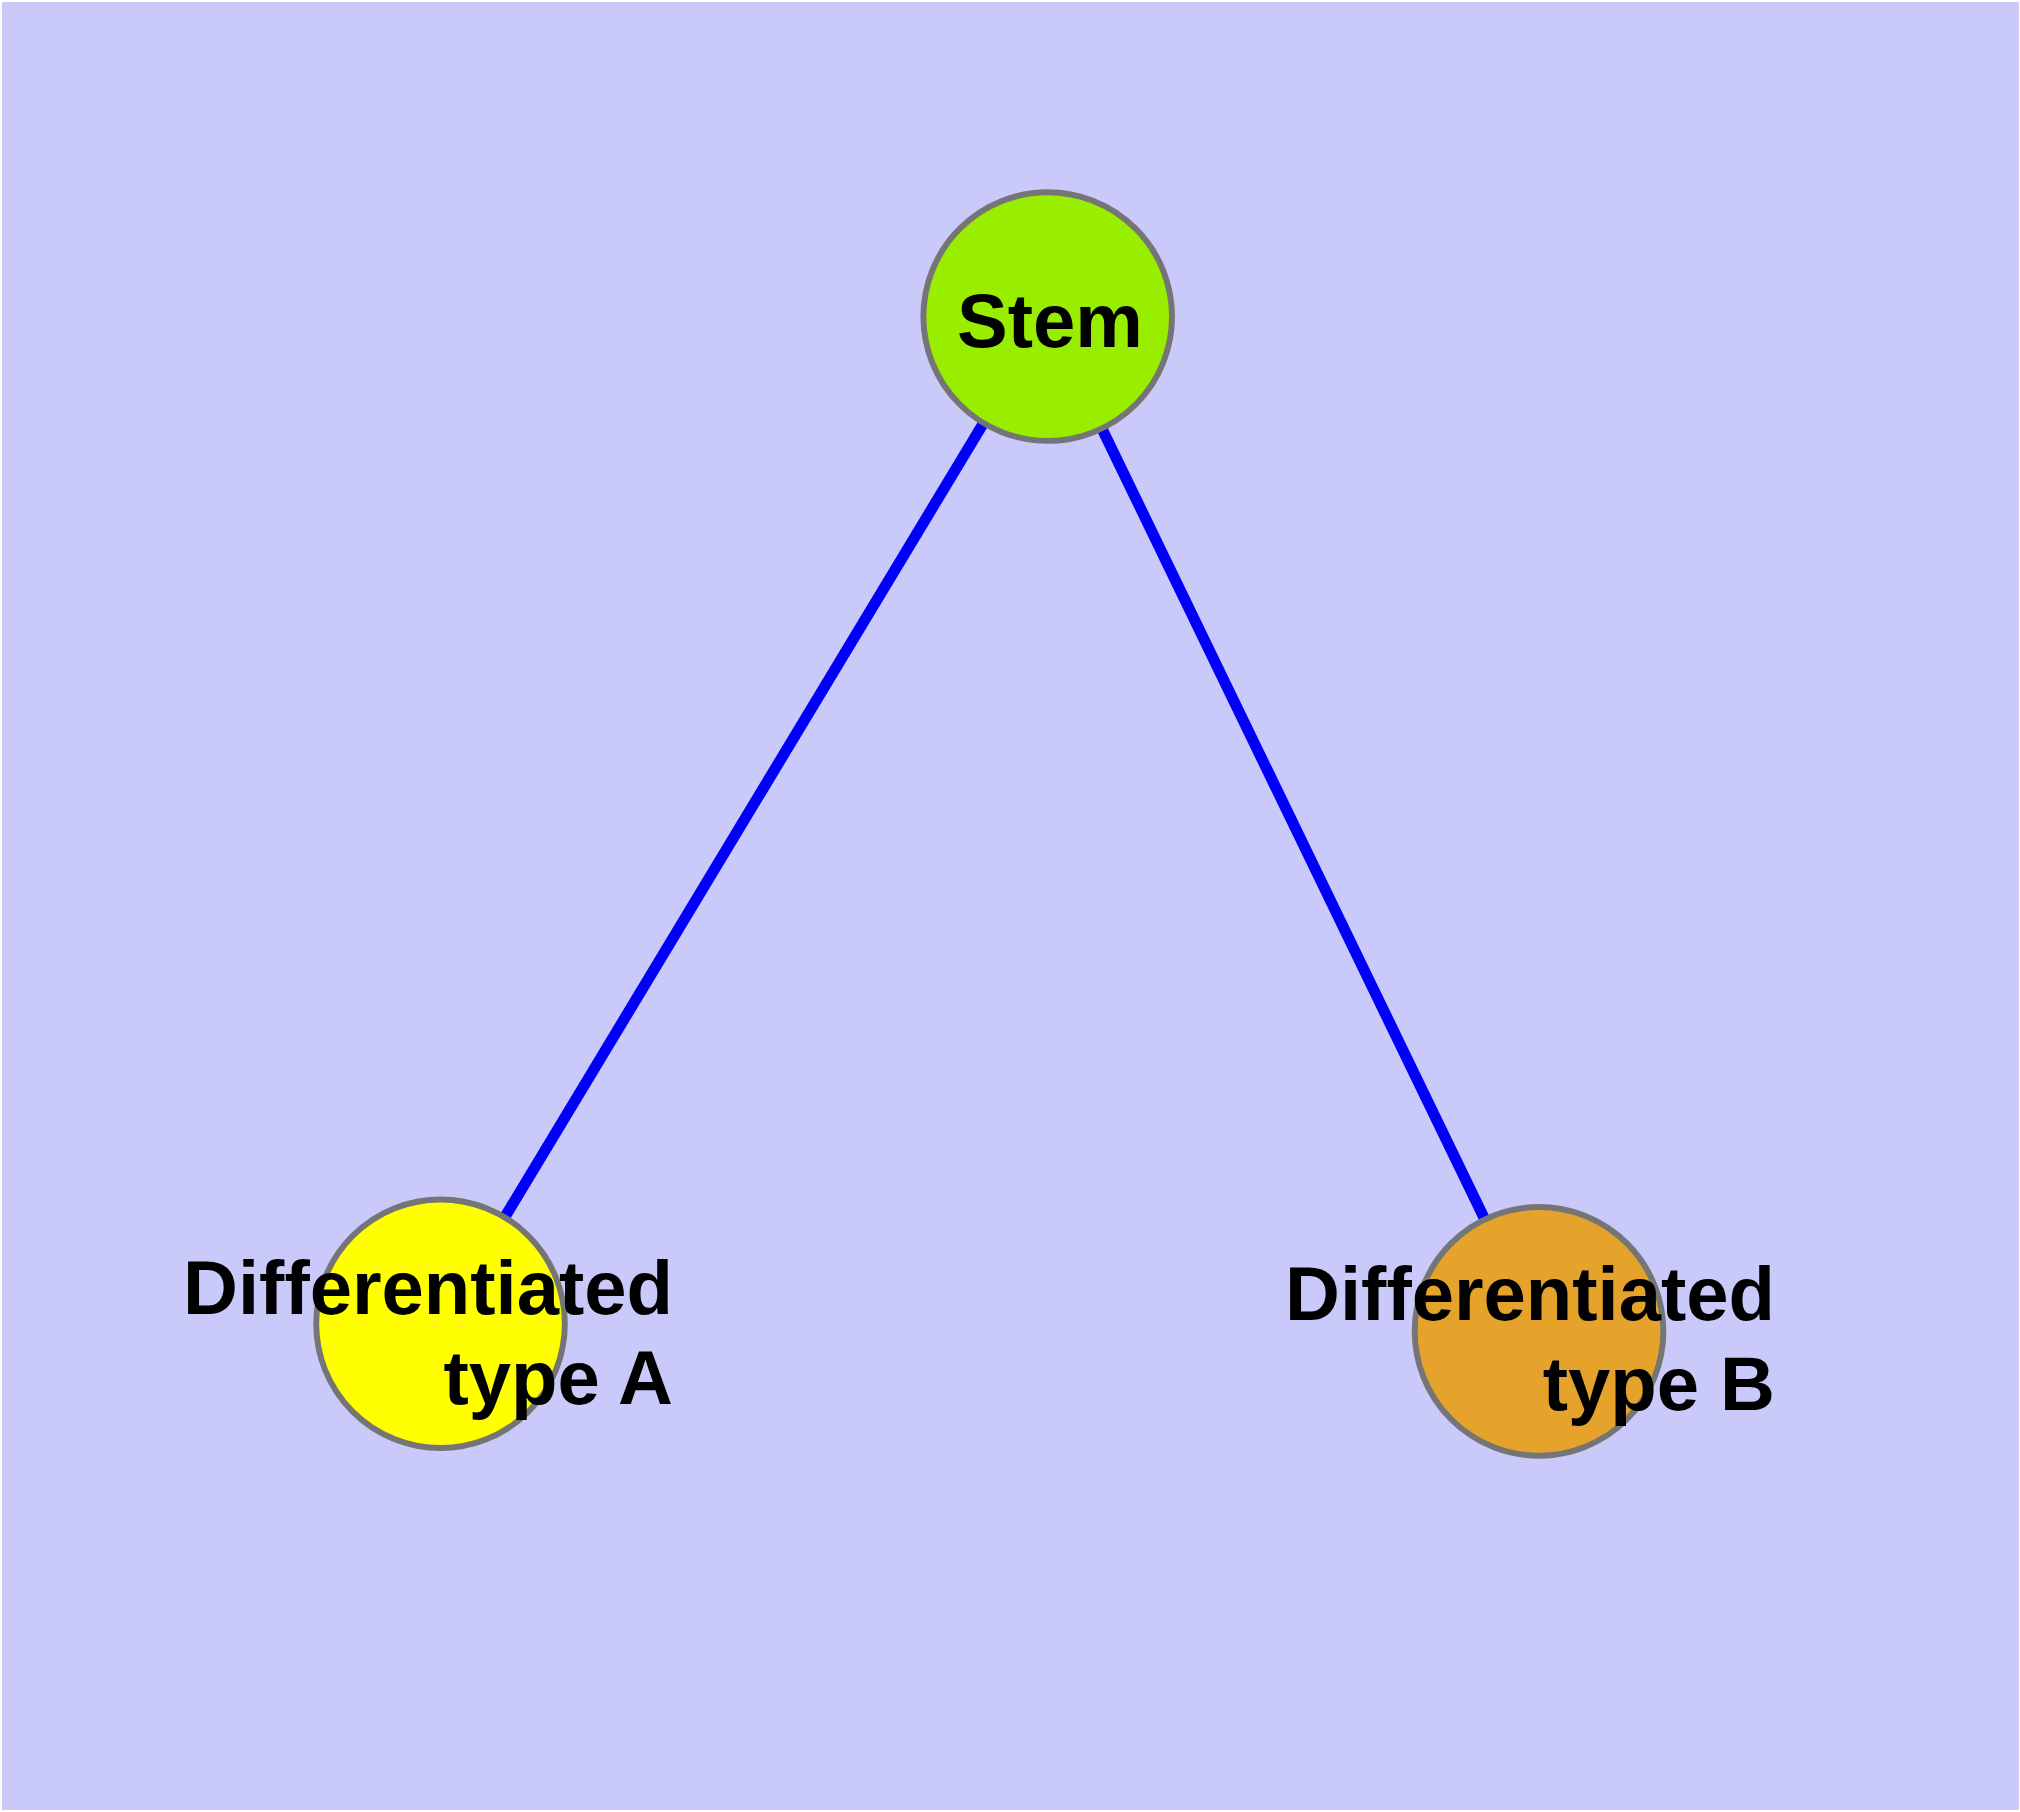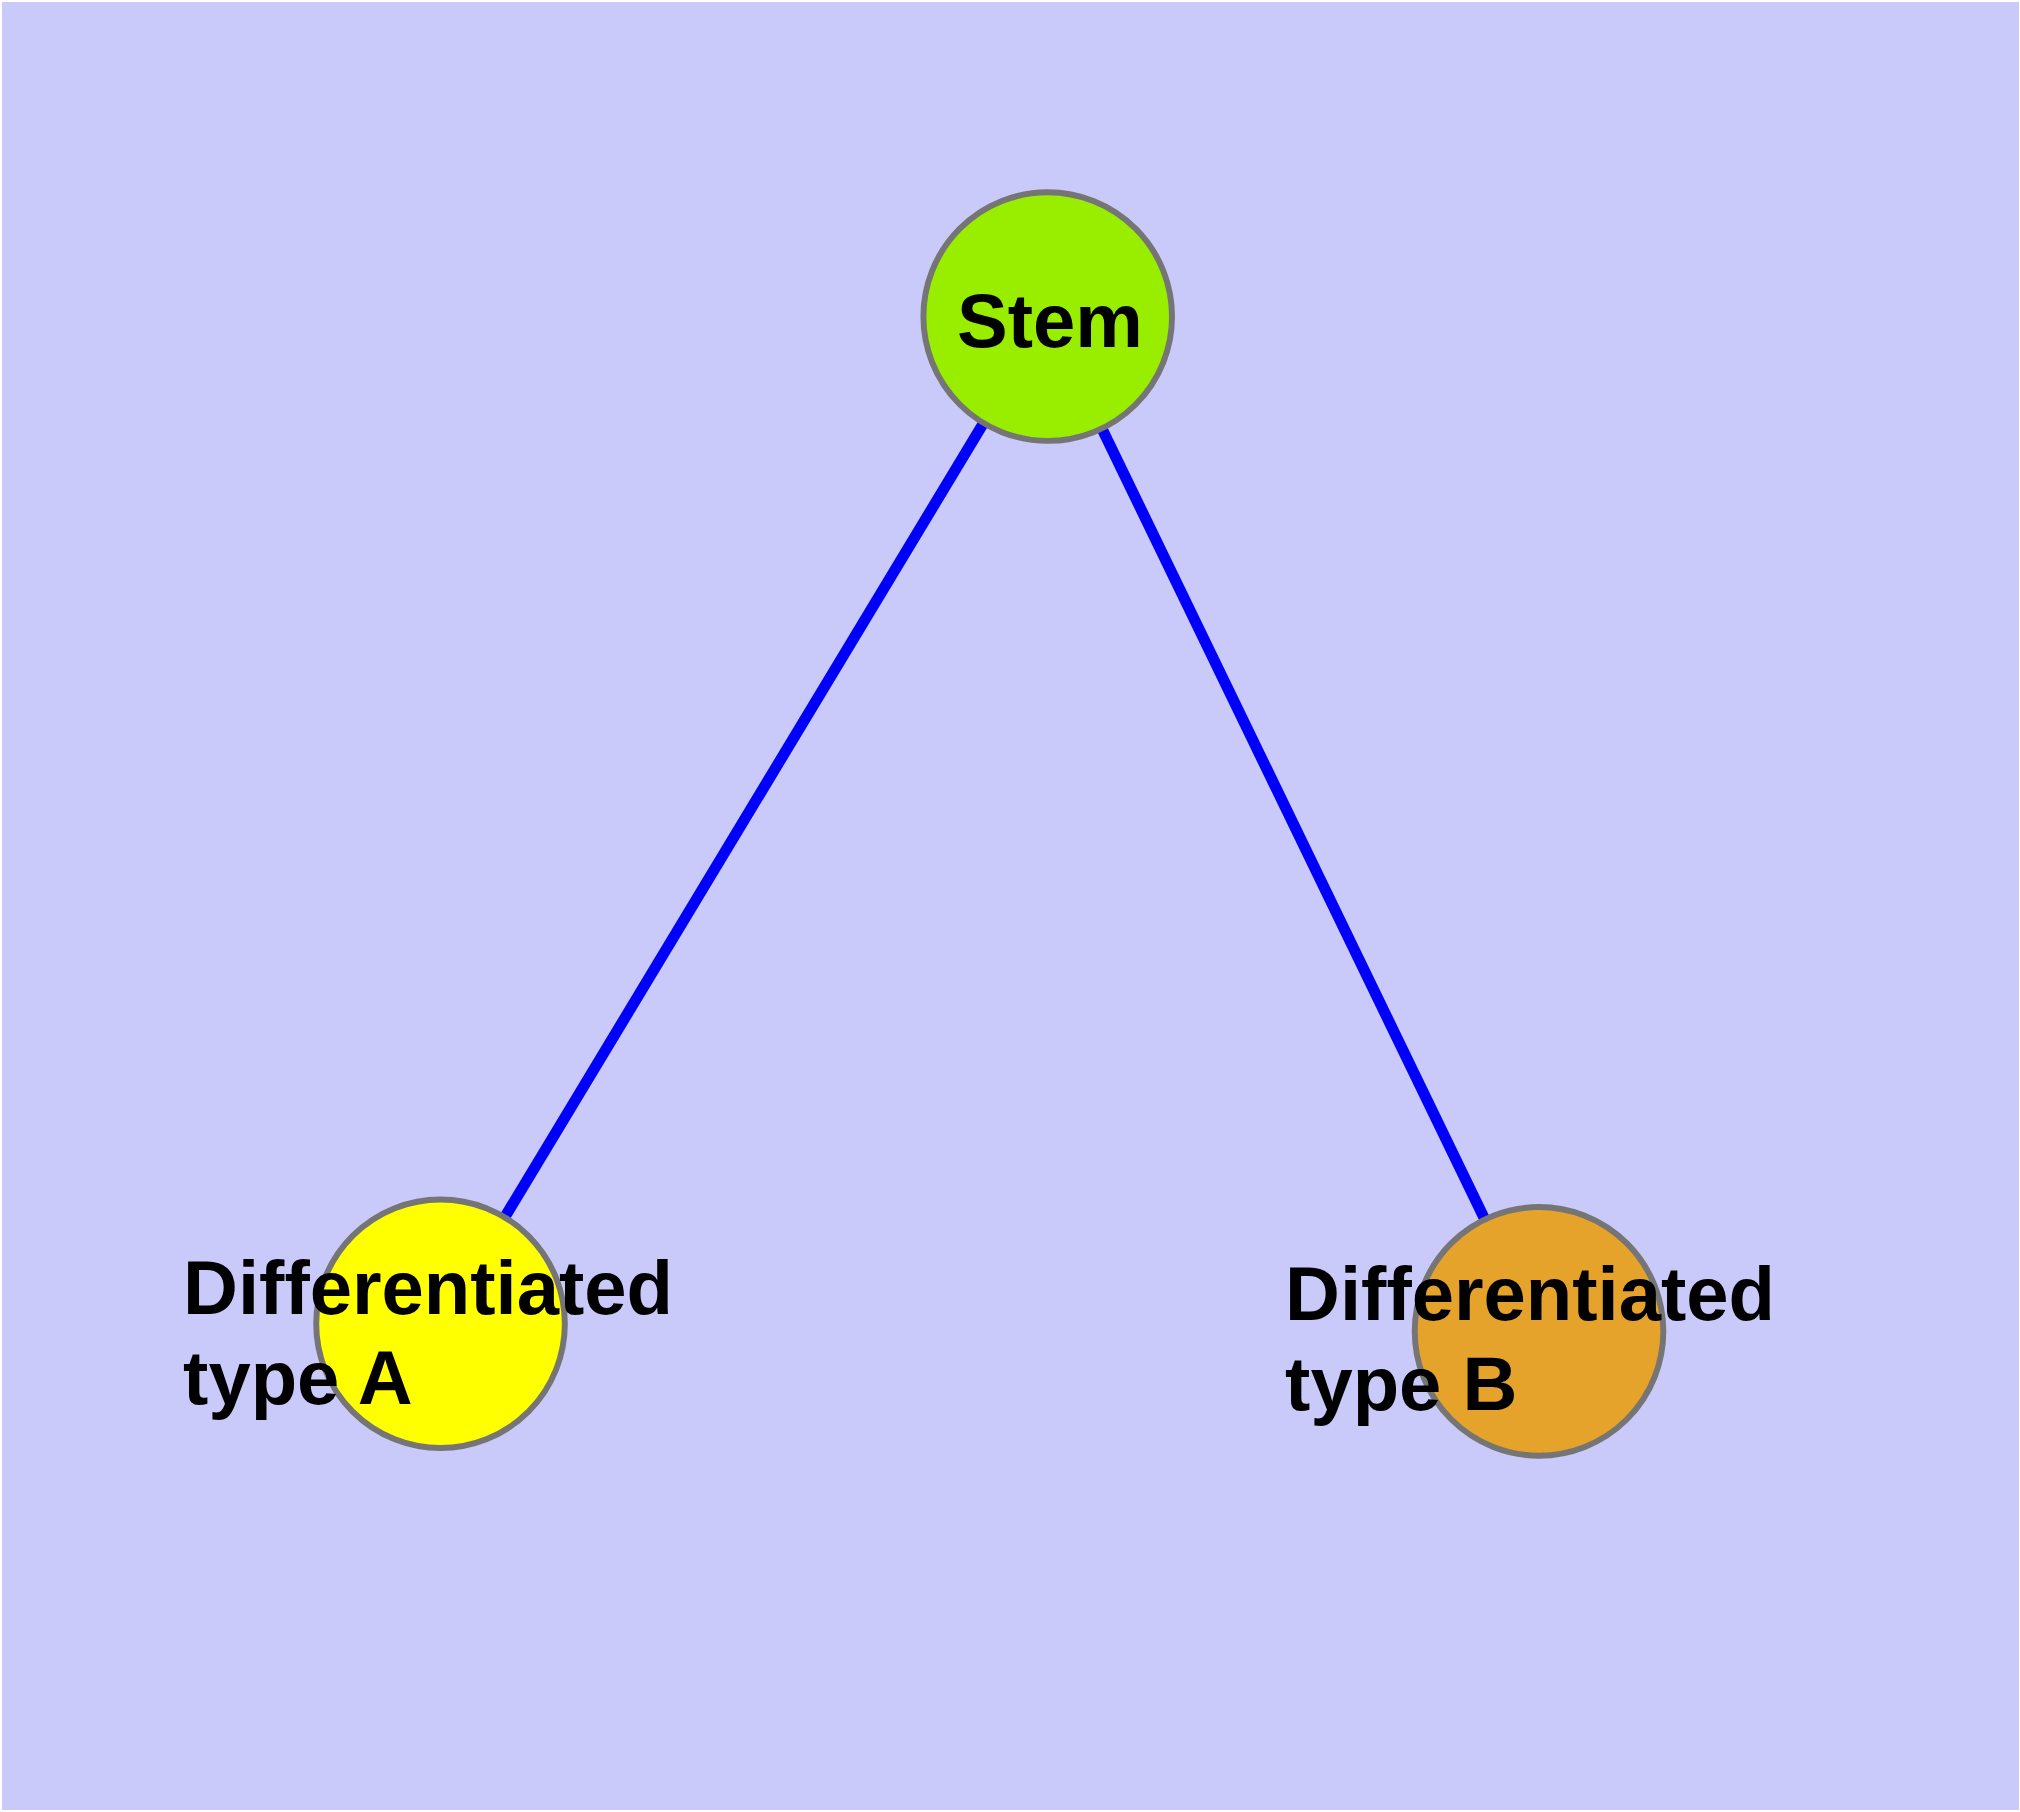--- a/index.html
+++ b/index.html
@@ -24,21 +24,21 @@
     width: 100%;
     height: 100%;
   }
   .node-label {
     position: absolute;
     transform: translate(-50%, -50%);
     color: #000000;
     font-weight: bold;
     font-size: 76px;
     line-height: 1.18;
-    text-align: left;
+    text-align: right;
     white-space: pre-line;
     pointer-events: none;
   }
   .label-stem  { left: 1048px; top: 319px; }
   .label-typeA { left: 426px;  top: 1331px; }
   .label-typeB { left: 1528px; top: 1337px; }
 </style>
 </head>
 <body>
 

